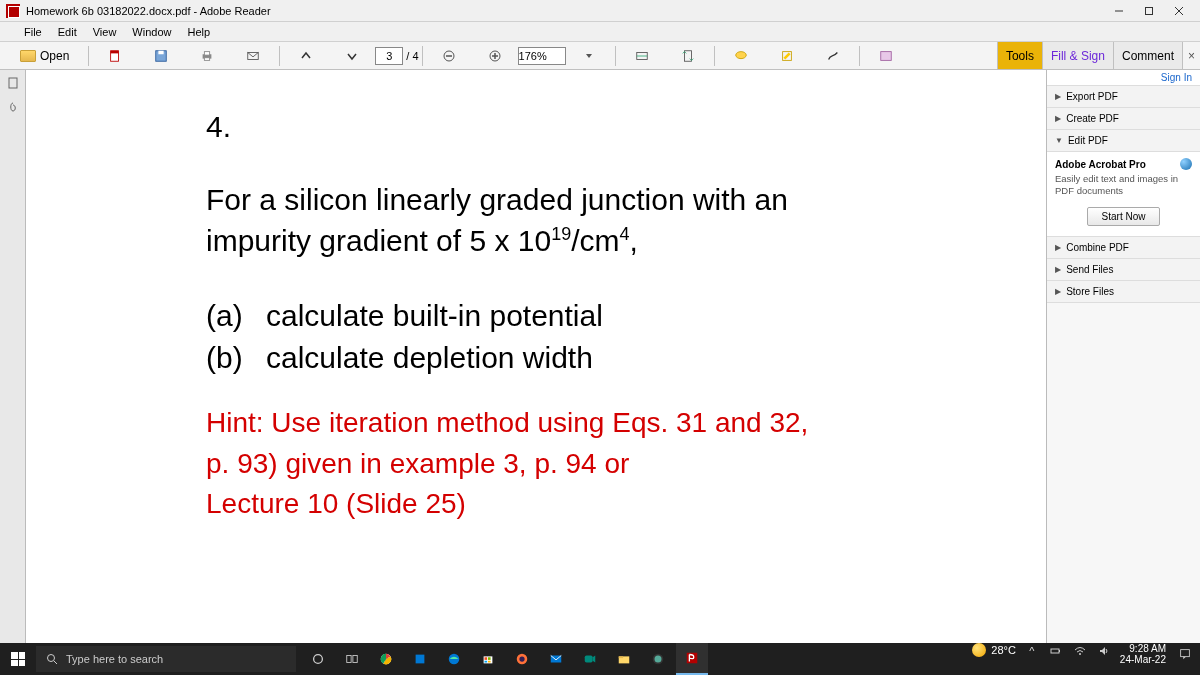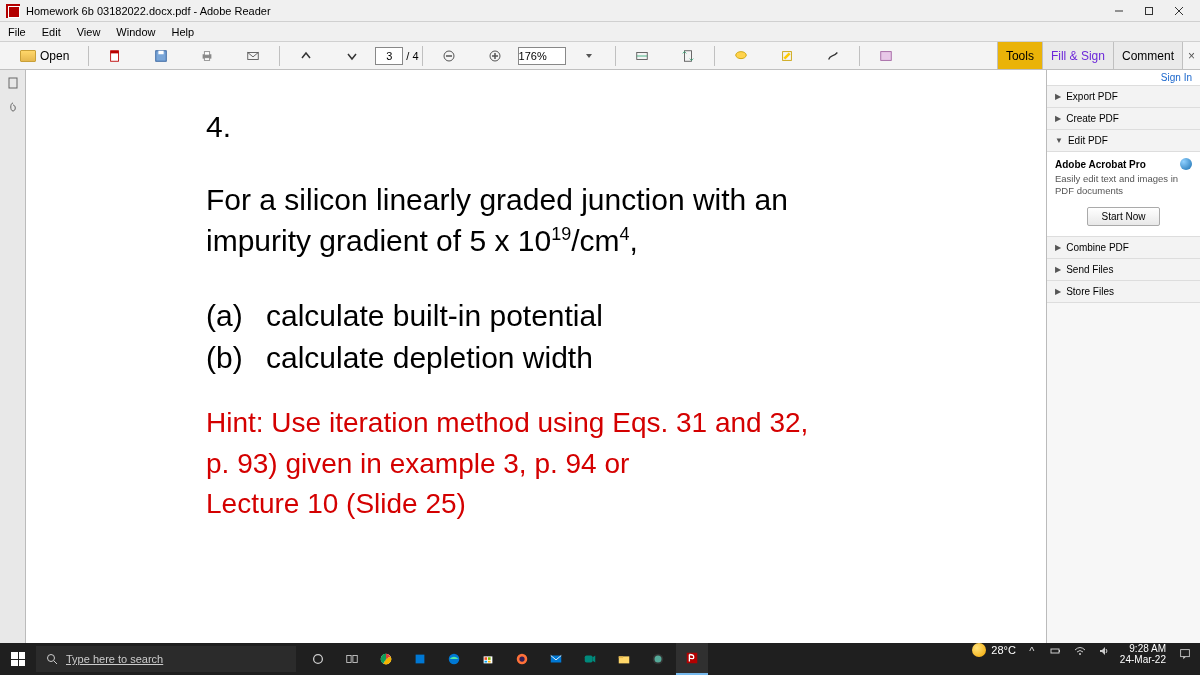--- a/index.html
+++ b/index.html
@@ -7,21 +7,21 @@
 
 
 .titlebar { height: 22px; background: #f0f0f0; display: flex; align-items: center; padding: 0 6px; font-size: 11px; border-bottom: 1px solid #d0d0d0; }
 .titlebar .pdf-icon { width: 14px; height: 14px; background: #b30000; margin-right: 6px; position: relative; }
 .titlebar .pdf-icon::after { content: ""; position: absolute; top: 2px; left: 2px; width: 10px; height: 10px; border: 1px solid #fff; }
 .titlebar .title-text { flex: 1; }
 .titlebar .win-btn { width: 30px; height: 20px; display: flex; align-items: center; justify-content: center; cursor: pointer; }
 .titlebar .win-btn svg { width: 10px; height: 10px; }
 
 
-.menubar { height: 20px; background: #f0f0f0; display: flex; align-items: center; padding: 0 0; font-size: 11px; border-bottom: 1px solid #d0d0d0; }
+.menubar { height: 20px; background: #f0f0f0; display: flex; align-items: center; padding: 0 16px; font-size: 11px; border-bottom: 1px solid #d0d0d0; }
 .menubar .menu-item { padding: 2px 8px; cursor: pointer; }
 
 
 .toolbar { height: 28px; background: #f4f4f4; display: flex; align-items: center; padding: 0 4px; border-bottom: 1px solid #c0c0c0; font-size: 11px; position: relative; }
 .toolbar .tb-btn { height: 22px; min-width: 22px; display: flex; align-items: center; justify-content: center; border: 1px solid transparent; margin: 0 12px; cursor: pointer; padding: 0 3px; border-radius: 2px; }
 .toolbar .tb-sep { width: 1px; height: 20px; background: #c0c0c0; margin: 0 3px; }
 .toolbar .open-btn { display: flex; align-items: center; gap: 4px; font-size: 12px; }
 .toolbar .folder-icon { width: 16px; height: 12px; background: linear-gradient(#ffd76a,#e6b84e); border: 1px solid #c9a038; border-radius: 1px; }
 .toolbar .page-input { width: 28px; height: 18px; text-align: center; font-size: 11px; border: 1px solid #888; }
 .toolbar .zoom-input { width: 48px; height: 18px; text-align: left; font-size: 11px; border: 1px solid #888; }
@@ -53,21 +53,21 @@
 .side-panel .edit-box .pro-title { font-weight: bold; margin-bottom: 3px; font-size: 10px; display:flex; justify-content:space-between; align-items:center;}
 .side-panel .edit-box .pro-desc { color: #555; font-size: 9.5px; margin-bottom: 10px; line-height: 1.25; }
 .side-panel .edit-box .start-btn { display: block; margin: 0 auto; padding: 3px 14px; font-size: 10px; border: 1px solid #aaa; background: linear-gradient(#fff,#e8e8e8); cursor: pointer; border-radius: 2px; }
 .side-panel .globe { width:12px;height:12px;border-radius:50%;background:radial-gradient(circle at 30% 30%, #8fd0ff, #1a6fb0); }
 
 
 .taskbar { height: 32px; background: #1f1f1f; display: flex; align-items: center; color: #fff; font-size: 11px; position: relative; }
 .taskbar .start-btn { width: 36px; height: 100%; display: flex; align-items: center; justify-content: center; cursor: pointer; }
 .taskbar .win-logo { width: 14px; height: 14px; display: grid; grid-template-columns: 1fr 1fr; grid-template-rows: 1fr 1fr; gap: 1px; }
 .taskbar .win-logo div { background: #fff; }
-.taskbar .search-box { width: 260px; height: 26px; background: #2b2b2b; display: flex; align-items: center; padding: 0 10px; gap: 8px; color: #ccc; cursor: text; text-decoration: underline; }
+.taskbar .search-box { width: 260px; height: 26px; background: #2b2b2b; display: flex; align-items: center; padding: 0 10px; gap: 8px; color: #ccc; cursor: text; }
 .taskbar .tb-center { display: flex; align-items: center; height: 100%; margin-left: 6px; gap: 2px;}
 .taskbar .task-icon { width: 32px; height: 100%; display: flex; align-items: center; justify-content: center; cursor: pointer; }
 .taskbar .task-icon.active { border-bottom: 2px solid #76b9ed; background: rgba(255,255,255,.08); }
 .taskbar .tray { position: absolute; right: 0; top: 0; height: 100%; display: flex; align-items: flex-start; gap: 8px; padding: 0 4px; }
 .taskbar .weather { display: flex; align-items: center; gap: 5px; cursor: pointer; }
 .taskbar .sun { width: 14px; height: 14px; border-radius: 50%; background: radial-gradient(circle at 35% 35%, #ffe27a, #f2a500); }
 .taskbar .clock { text-align: right; line-height: 1.1; font-size: 10px; cursor: pointer; }
 .taskbar .tray-icon { width: 16px; height: 16px; display:flex; align-items:center; justify-content:center; cursor:pointer; color:#ddd; }
 .taskbar .notif { width: 22px; height: 22px; display:flex; align-items:center; justify-content:center; cursor:pointer; }
 

